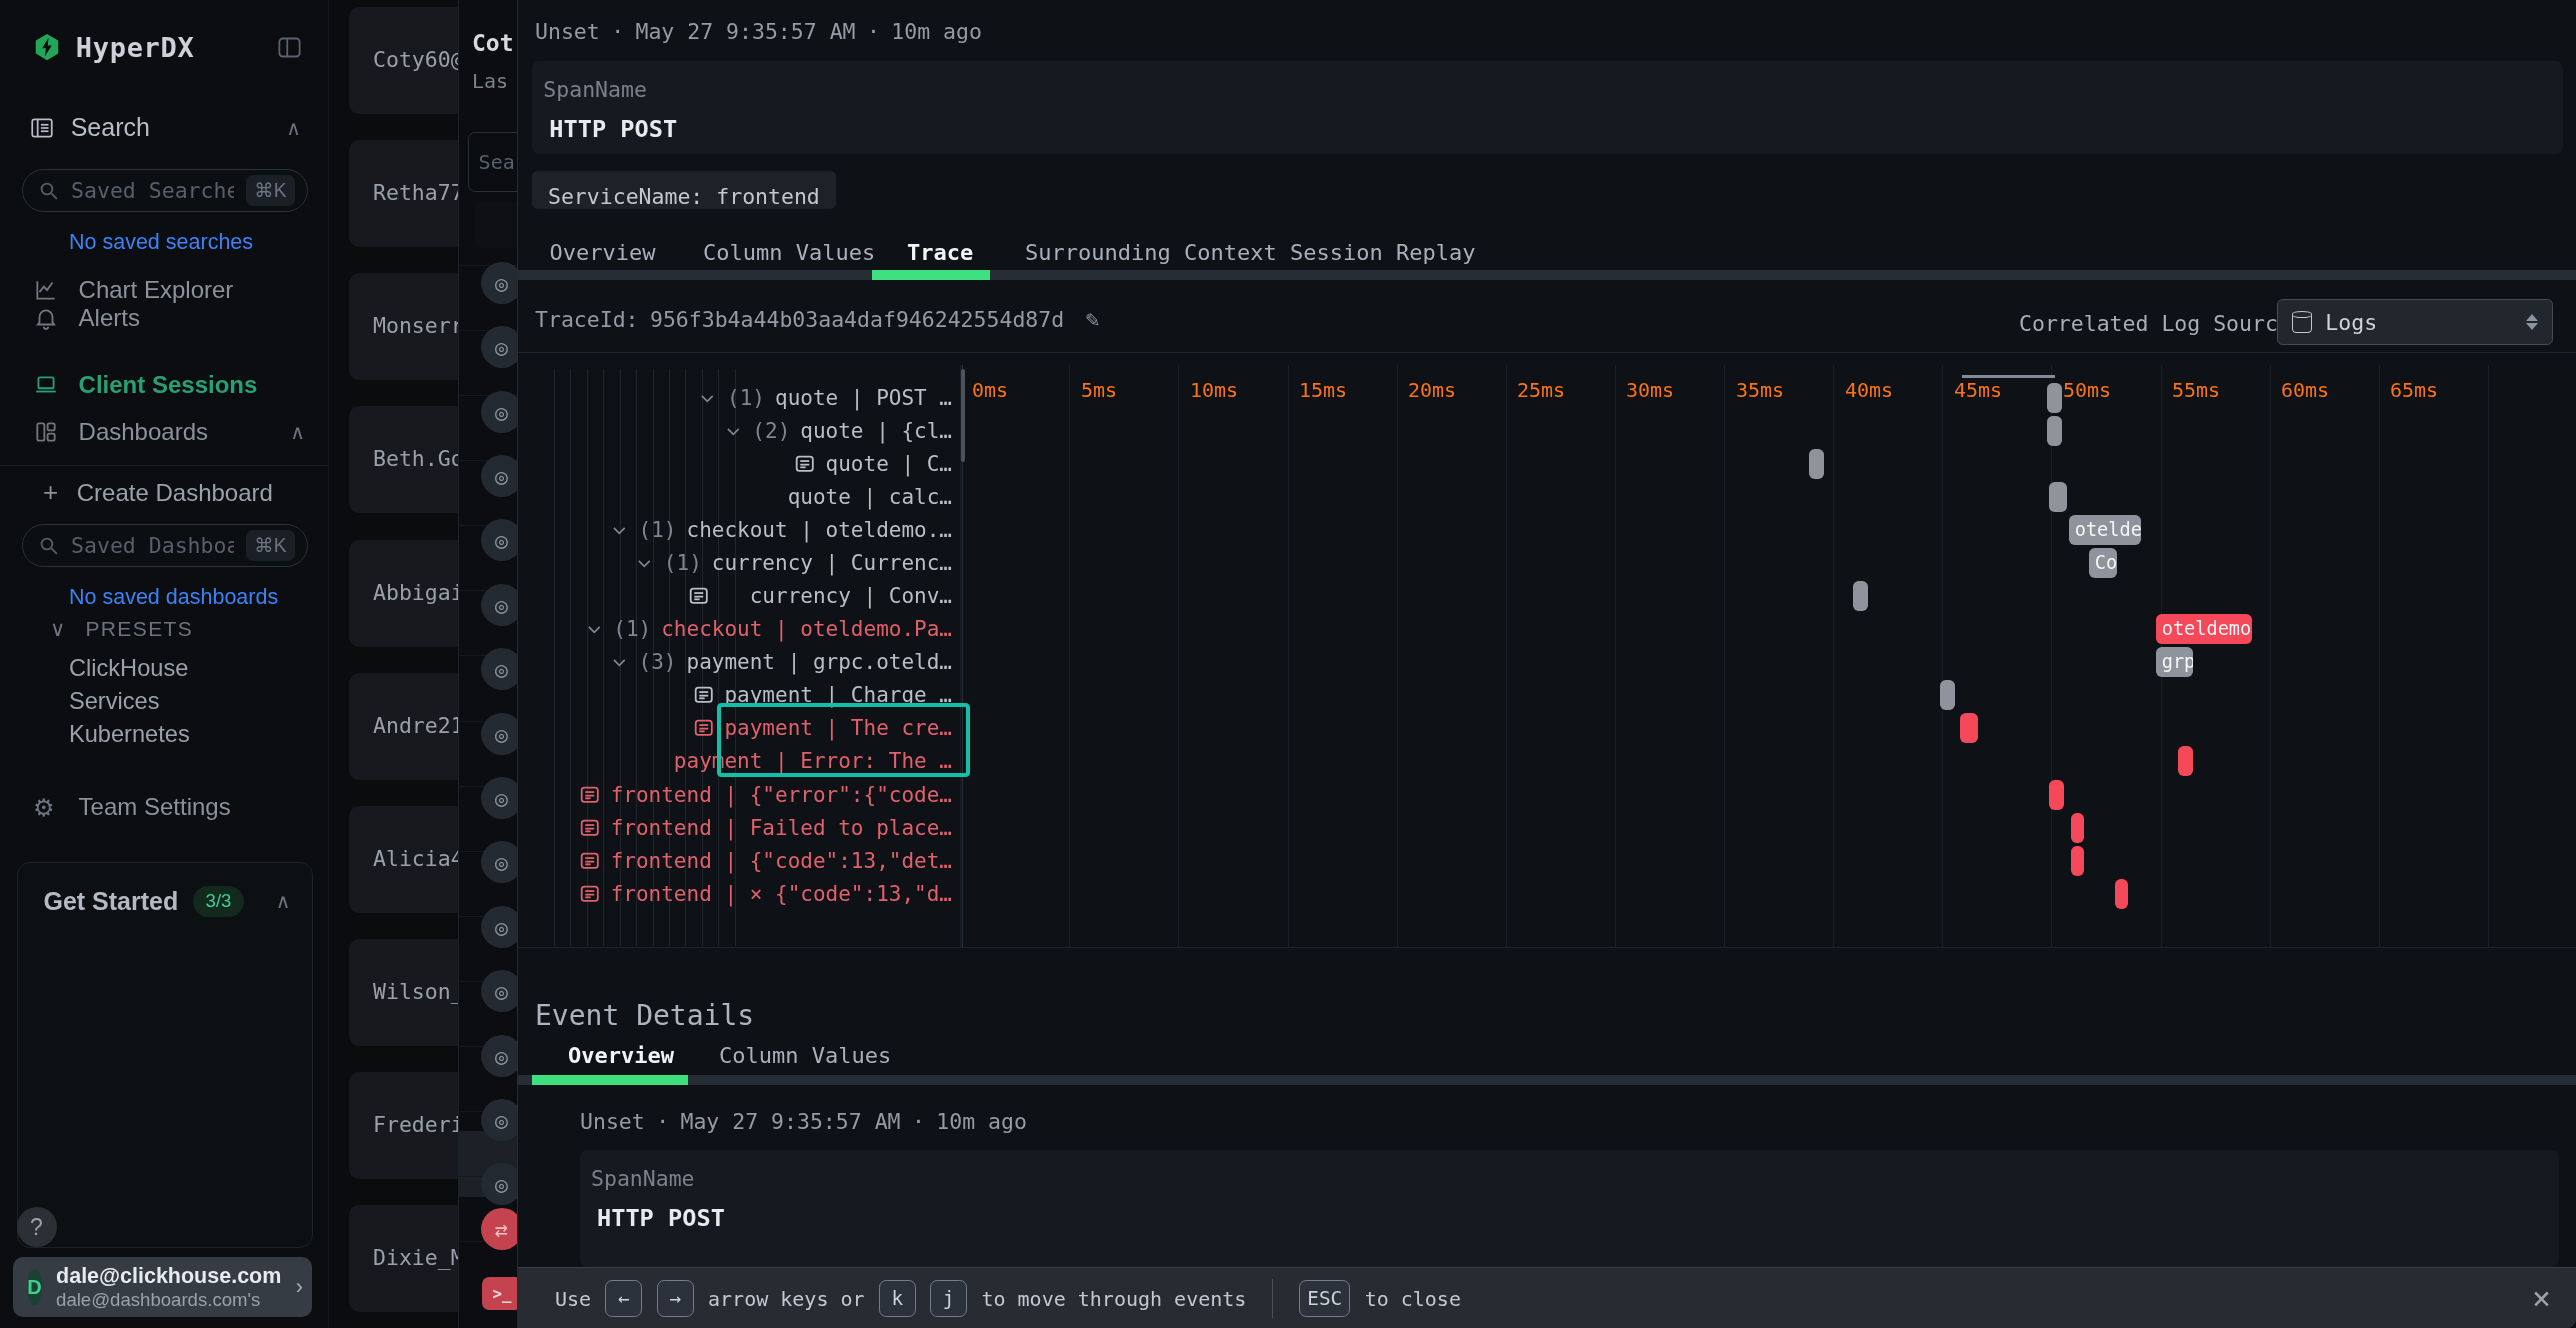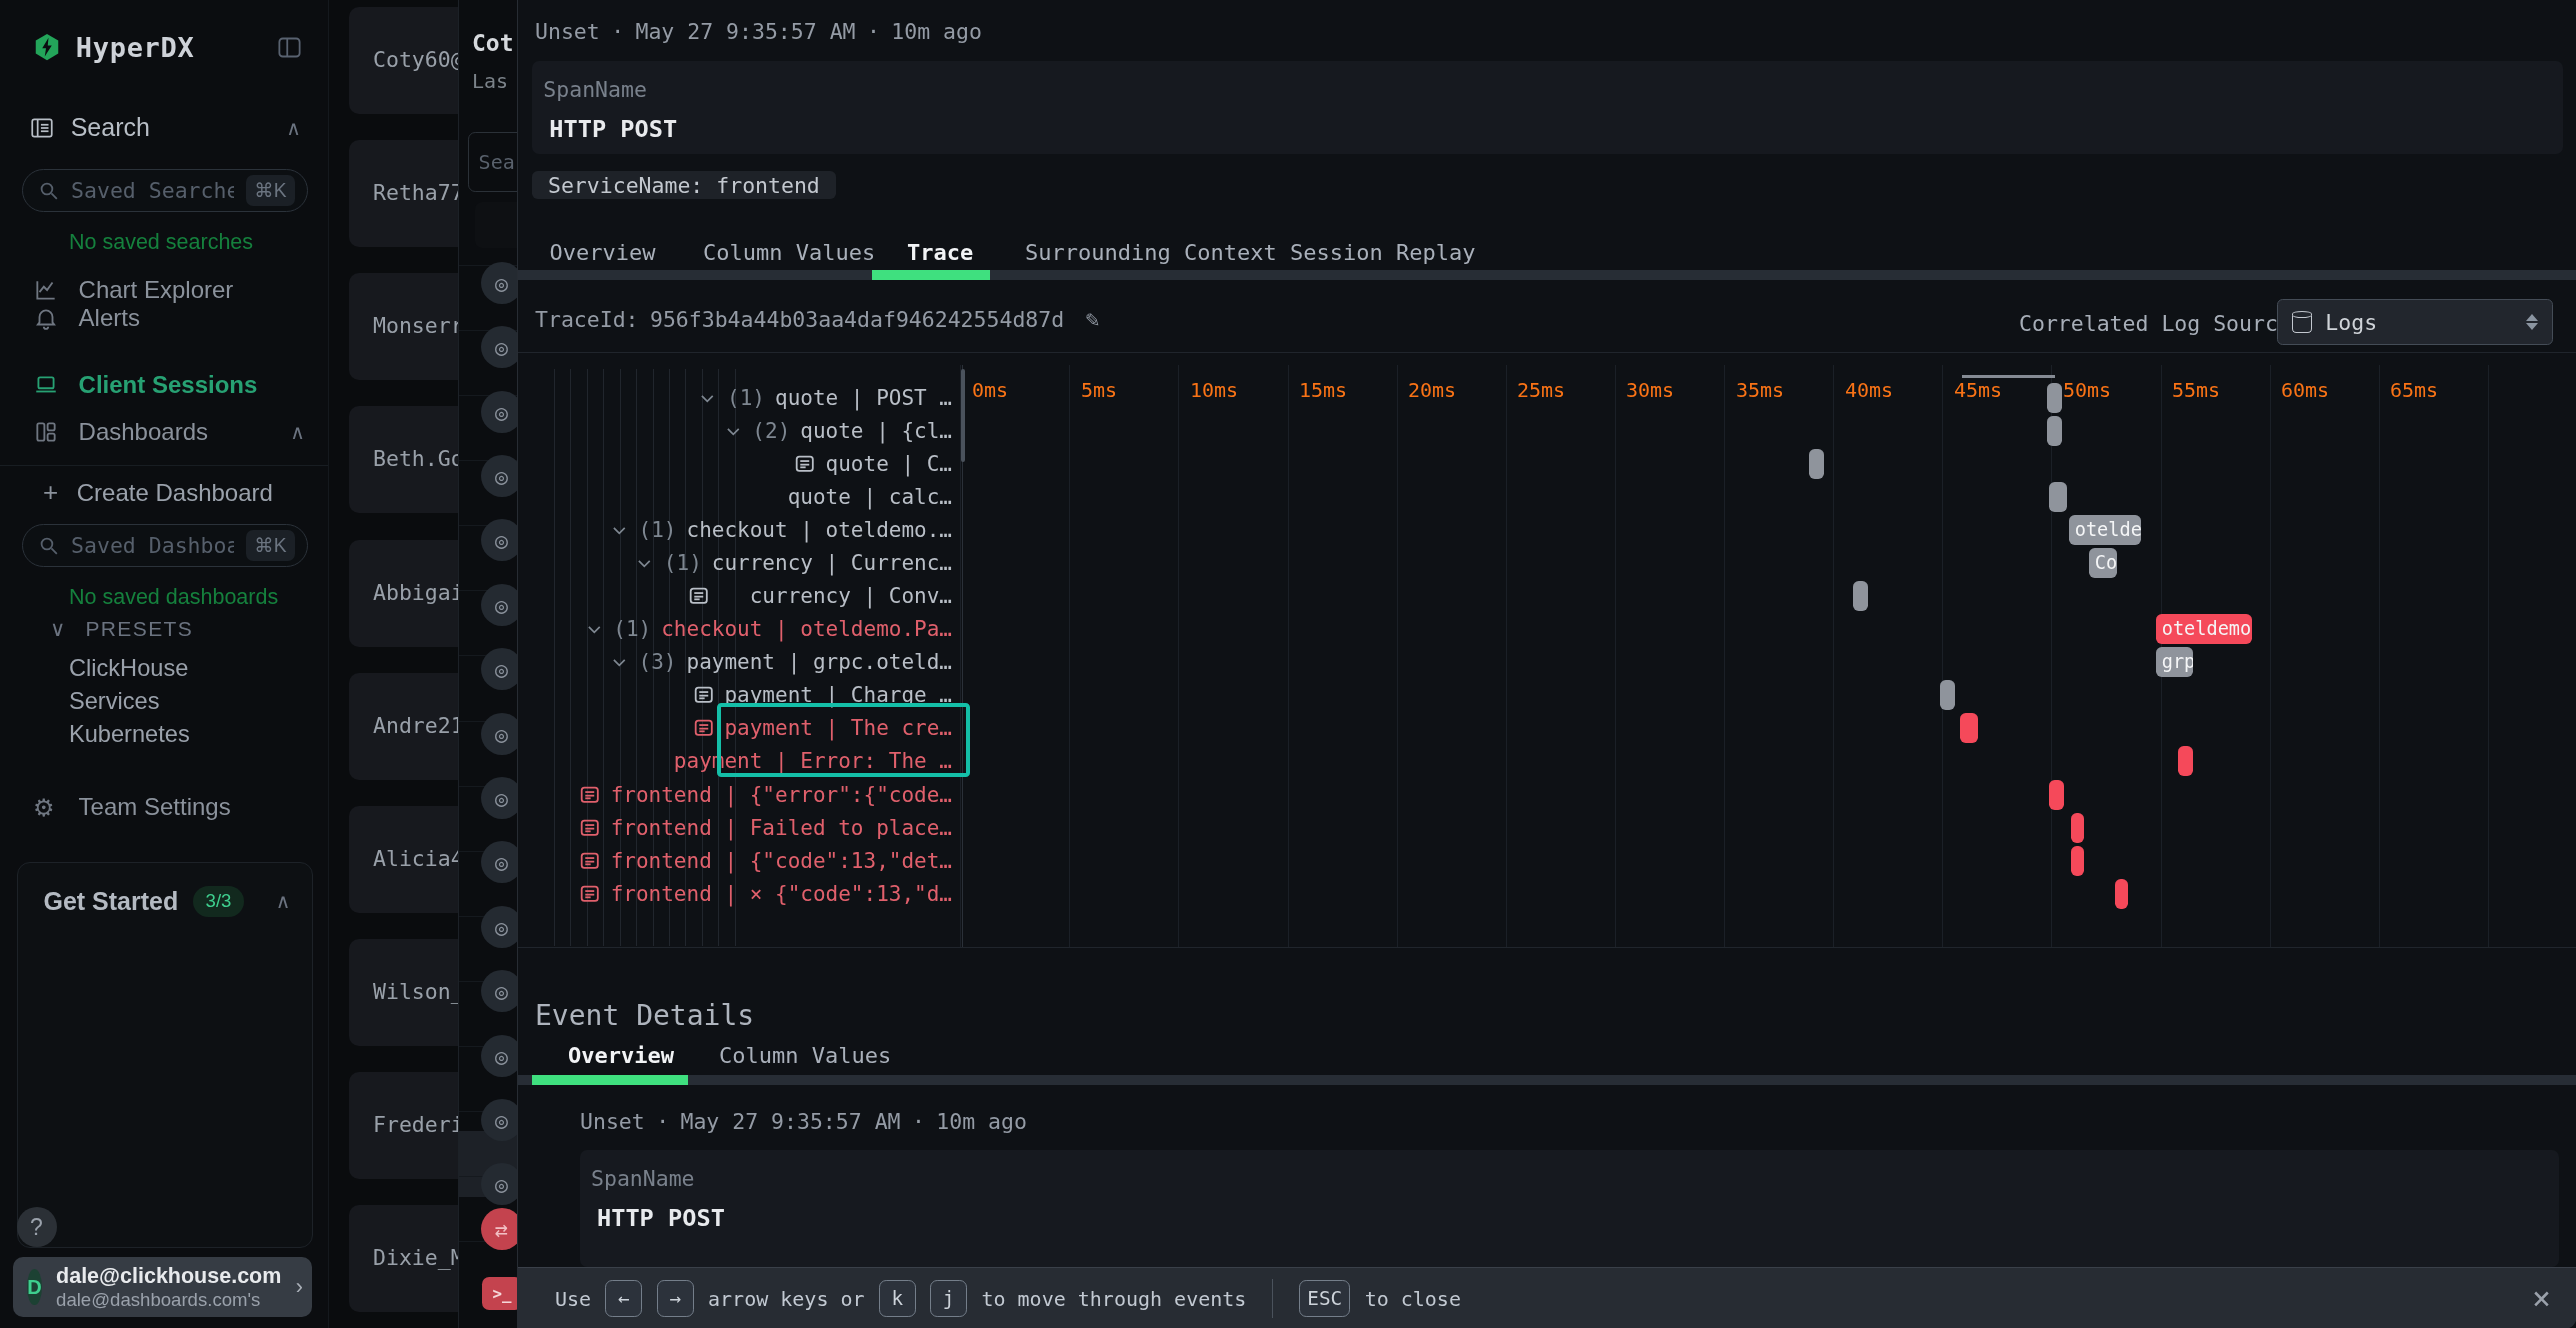--- a/index.html
+++ b/index.html
@@ -14,21 +14,21 @@
   .logo-row { position:absolute; left:31.5px; top:31.5px; display:flex; align-items:center; gap:14.3px;justify-content:space-between; }
   .logo-hex { width:30px; height:30px; }
   .logo-text { font-family:"DejaVu Sans Mono", monospace; font-weight:bold; font-size:27px; color:#ced2d8; letter-spacing:0.7px; }
   .collapse-btn { position:absolute; left:275px; top:34px; width:29px; height:27px; color:#596270; }
   .side-head { position:absolute; left:29px; width:272px; display:flex; align-items:center; gap:15.7px; color:#b8bec6; font-size:25px; }
   .side-head .chev { margin-left:auto; color:#6b7380; font-size:20px; }
   .pill-input { position:absolute; left:21.5px; width:286px; height:43px; border:1.4px solid #2b323a; border-radius:23px;
                 display:flex; align-items:center; padding:0 11.4px 0 15.7px; gap:11.4px; background:#0c0f12; }
   .pill-input .ph { color:#565f6b; font-size:21.5px; font-family:"DejaVu Sans Mono", monospace; flex:1; white-space:nowrap; overflow:hidden; }
   .kbd-badge { background:#1b2026; color:#6b7480; border-radius:7.2px; padding:4.3px 8.6px; font-size:19.3px; }
-  .muted-line { position:absolute; left:69px; color:#15803d; font-size:21.5px; }
+  .muted-line { position:absolute; left:69px; color:#3b82f6; font-size:21.5px; }
   .nav-item { position:absolute; left:33px; width:272px; display:flex; align-items:center; gap:18.6px;
               color:#8b929c; font-size:24px; }
   .nav-item.active { color:#27a173; font-weight:bold; }
   .nav-item .nicon { width:27px; height:27px; color:#6f7681; flex:0 0 auto; }
   .nav-item.active .nicon { color:#27a173; }
   .nav-item .chev { margin-left:auto; color:#6b7380; font-size:20px; }
   .side-divider { position:absolute; left:0; width:328px; height:1.4px; background:#181d22; }
   .preset-item { position:absolute; left:69px; color:#9aa1ab; font-size:23.6px; }
   .gs-card { position:absolute; left:16.5px; top:862px; width:296px; height:386px; background:#0d1013;
              border:1.4px solid #1d2228; border-radius:13px; }
@@ -66,22 +66,22 @@
   .det-hl { position:absolute; left:0; width:59px; height:66px; background:#1d2127; }
 
   
   #overlay { position:absolute; left:517px; top:0; width:2059px; height:1328px; background:#0e1115;
              border-left:1.4px solid #272c33; }
   .dim-text { color:#949ba5; font-size:21.5px; }
   .hdr-line { position:absolute; left:17px; top:18.6px; display:flex; gap:11.4px; align-items:center; }
   .card { position:absolute; background:#16191f; border-radius:7.2px; }
   .card-label { position:absolute; left:11px; top:15.7px; color:#79818c; font-size:21.5px; }
   .card-value { position:absolute; left:17px; top:54px; color:#e8eaed; font-size:23.6px; font-weight:bold; }
-  .chip { position:absolute; left:14.3px; top:171px; height:28px; background:#1e2228; border-radius:5.7px;
-          display:flex; align-items:center; padding:0 15.7px; color:#c3c8cf; font-size:21.5px; }
+  .chip { position:absolute; left:14.3px; top:171px; height:38px; background:#1e2228; border-radius:5.7px;
+          display:flex; align-items:flex-end; padding:0 15.7px; color:#c3c8cf; font-size:21.5px; }
   .tab { position:absolute; top:240px; color:#a9b0ba; font-size:22px; white-space:nowrap; }
   .tab.active { color:#f2f4f6; font-weight:bold; }
   .tab-track { position:absolute; left:0; top:270px; width:2059px; height:10px; background:#272d35; }
   .tab-green { position:absolute; left:354px; top:270px; width:118px; height:10px; background:#3fe07f; }
   .traceid-row { position:absolute; left:17px; top:306px; display:flex; gap:11.4px; align-items:center; }
   .traceid-row .pencil { color:#8b929c; font-size:23px; margin-left:10px; }
   .corr-label { position:absolute; left:1501px; top:311px; color:#a7aeb8; font-size:21.5px; }
   .log-select { position:absolute; left:1759px; top:299px; width:276px; height:46px; background:#22262d;
                 border:1.4px solid #444c56; border-radius:5.7px; display:flex; align-items:center; gap:13px; padding:0 14.3px; }
   .log-select .db { width:20px; height:21.5px; position:relative; }

